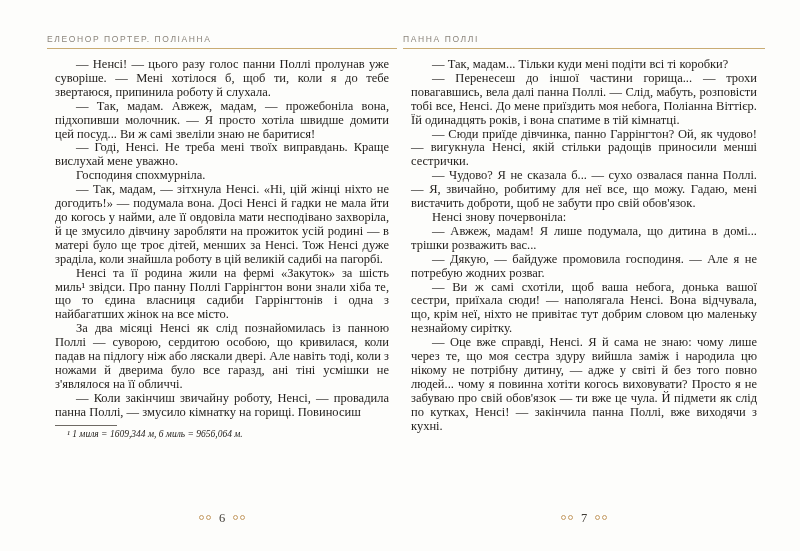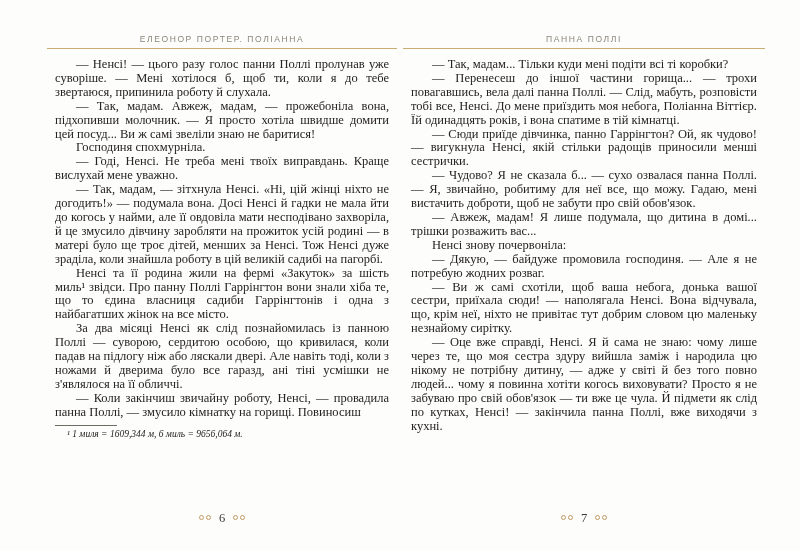--- a/index.html
+++ b/index.html
@@ -13,21 +13,20 @@
     display:flex;box-sizing:border-box;
     padding:34px 43px 0 55px;gap:22px;
   }
   .page{
     position:relative;height:100%;box-sizing:border-box;
     display:flex;flex-direction:column;
   }
   .page-left{width:335px;}
   .page-right{width:347px;}
   .running-head{
-    text-align:center;
     font-family:"Liberation Sans","DejaVu Sans",sans-serif;
     font-size:8.5px;letter-spacing:1.6px;
     color:var(--header_color,#8b857c);
     padding-bottom:4px;
     border-bottom:1px solid var(--rule_color,#c9ac74);
     margin:0 -8px;
   }
   .page-body{
     margin-top:9px;
     font-size:12.5px;line-height:13.9px;
@@ -64,22 +63,22 @@
 </head>
 <body>
 
 <div class="spread">
 
   <div class="page page-left">
     <div class="running-head">ЕЛЕОНОР ПОРТЕР. ПОЛІАННА</div>
     <div class="page-body">
         <p>— Ненсі! — цього разу голос панни Поллі пролунав уже суворіше. — Мені хотілося б, щоб ти, коли я до тебе звертаюся, припинила роботу й слухала.</p>
         <p>— Так, мадам. Авжеж, мадам, — прожебоніла вона, підхопивши молочник. — Я просто хотіла швидше домити цей посуд... Ви ж самі звеліли знаю не баритися!</p>
+        <p>— Годі, Ненсі. Не треба мені твоїх виправдань. Краще вислухай мене уважно.</p>
         <p>Господиня спохмурніла.</p>
-        <p>— Годі, Ненсі. Не треба мені твоїх виправдань. Краще вислухай мене уважно.</p>
         <p>— Так, мадам, — зітхнула Ненсі. «Ні, цій жінці ніхто не догодить!» — подумала вона. Досі Ненсі й гадки не мала йти до когось у найми, але її овдовіла мати несподівано захворіла, й це змусило дівчину заробляти на прожиток усій родині — в матері було ще троє дітей, менших за Ненсі. Тож Ненсі дуже зраділа, коли знайшла роботу в цій великій садибі на пагорбі.</p>
         <p>Ненсі та її родина жили на фермі «Закуток» за шість миль¹ звідси. Про панну Поллі Гаррінгтон вони знали хіба те, що то єдина власниця садиби Гаррінгтонів і одна з найбагатших жінок на все місто.</p>
         <p>За два місяці Ненсі як слід познайомилась із панною Поллі — суворою, сердитою особою, що кривилася, коли падав на підлогу ніж або ляскали двері. Але навіть тоді, коли з ножами й дверима було все гаразд, ані тіні усмішки не з'являлося на її обличчі.</p>
         <p>— Коли закінчиш звичайну роботу, Ненсі, — провадила панна Поллі, — змусило кімнатку на горищі. Повиносиш</p>
       </div>
     <div class="footnote-block">
       <hr class="footnote-rule">
       <p class="footnote-text">¹ 1 миля = 1609,344 м, 6 миль = 9656,064 м.</p>
     </div>
     <div class="page-footer">
@@ -95,22 +94,22 @@
     </div>
   </div>
 
   <div class="page page-right">
     <div class="running-head">ПАННА ПОЛЛІ</div>
     <div class="page-body">
         <p>— Так, мадам... Тільки куди мені подіти всі ті коробки?</p>
         <p>— Перенесеш до іншої частини горища... — трохи повагавшись, вела далі панна Поллі. — Слід, мабуть, розповісти тобі все, Ненсі. До мене приїздить моя небога, Поліанна Віттієр. Їй одинадцять років, і вона спатиме в тій кімнатці.</p>
         <p>— Сюди приїде дівчинка, панно Гаррінгтон? Ой, як чудово! — вигукнула Ненсі, якій стільки радощів приносили менші сестрички.</p>
         <p>— Чудово? Я не сказала б... — сухо озвалася панна Поллі. — Я, звичайно, робитиму для неї все, що можу. Гадаю, мені вистачить доброти, щоб не забути про свій обов'язок.</p>
+        <p>Ненсі знову почервоніла:</p>
         <p>— Авжеж, мадам! Я лише подумала, що дитина в домі... трішки розважить вас...</p>
-        <p>Ненсі знову почервоніла:</p>
         <p>— Дякую, — байдуже промовила господиня. — Але я не потребую жодних розваг.</p>
         <p>— Ви ж самі схотіли, щоб ваша небога, донька вашої сестри, приїхала сюди! — наполягала Ненсі. Вона відчувала, що, крім неї, ніхто не привітає тут добрим словом цю маленьку незнайому сирітку.</p>
         <p>— Оце вже справді, Ненсі. Я й сама не знаю: чому лише через те, що моя сестра здуру вийшла заміж і народила цю нікому не потрібну дитину, — адже у світі й без того повно людей... чому я повинна хотіти когось виховувати? Просто я не забуваю про свій обов'язок — ти вже це чула. Й підмети як слід по кутках, Ненсі! — закінчила панна Поллі, вже виходячи з кухні.</p>
       </div>
     <div class="page-footer">
       <span class="orn">
         <span class="ring"></span>
           <span class="ring"></span>
       </span>
       <span class="pagenum">7</span>

